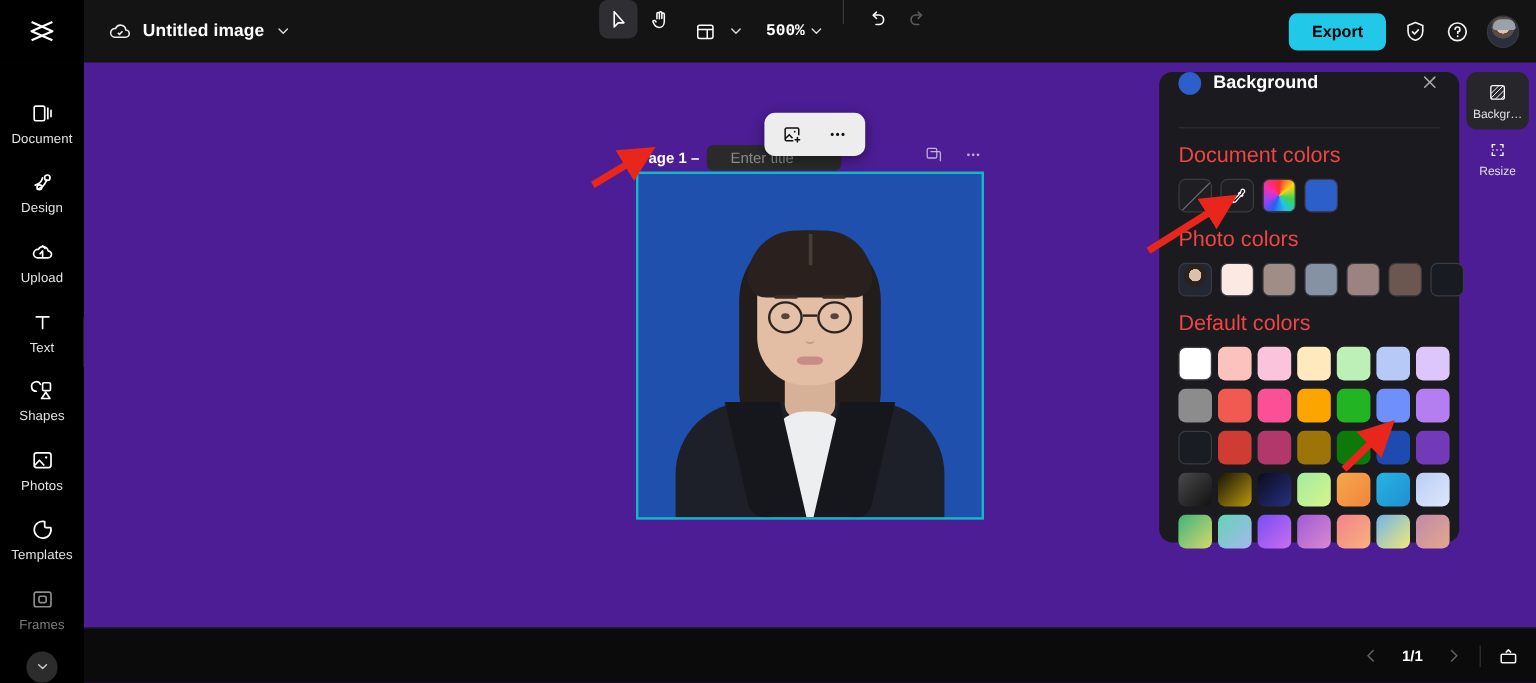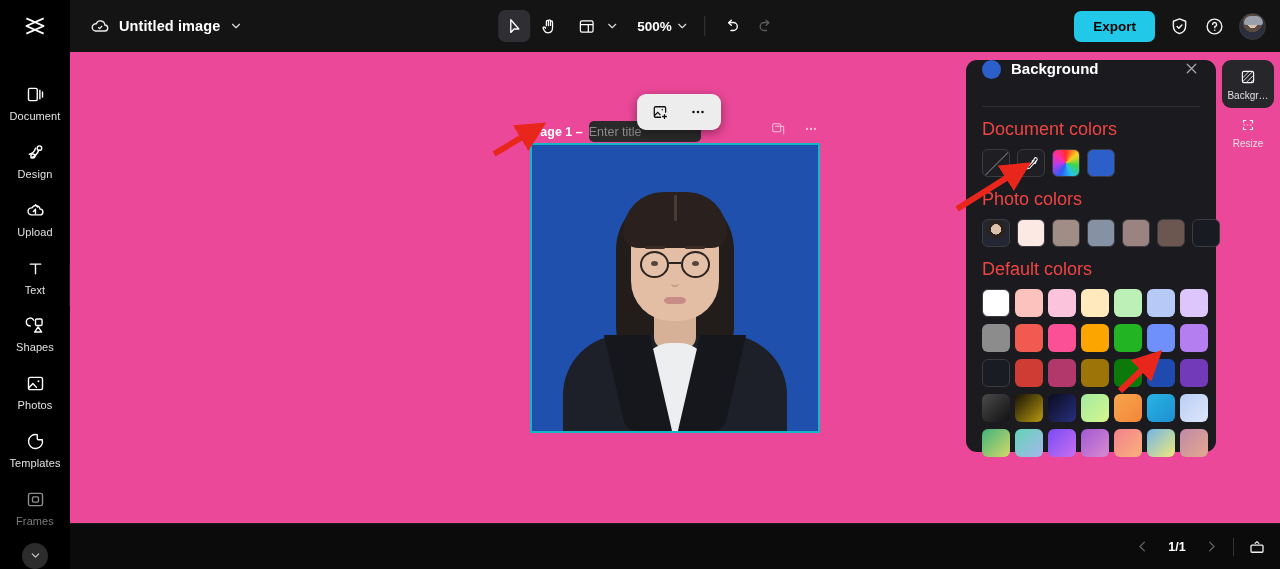--- a/index.html
+++ b/index.html
@@ -23,21 +23,21 @@
     display: flex; align-items: center; justify-content: center;
   }
   .logo-mark { width: 26px; height: 26px; }
   #doc-zone { display: flex; align-items: center; gap: 9px; padding-left: 20px; }
   .cloud-icon { width: 20px; height: 20px; opacity: .92; }
   #doc-title { font-size: 14.5px; font-weight: 700; letter-spacing: .1px; color: #fff; }
   .chev { width: 14px; height: 14px; opacity: .85; }
 
   #center-tools {
     position: absolute; left: 50%; transform: translateX(-50%);
-    display: flex; align-items: center; gap: 2px; height: 52px;
+    display: flex; gap: 2px; height: 52px; font-family: Liberation Mono, monospace;
   }
   .tbtn {
     width: 32px; height: 32px; border-radius: 7px;
     display: flex; align-items: center; justify-content: center;
     cursor: pointer;
   }
   .tbtn.active { background: #2e2e33; }
   .tbtn svg { width: 19px; height: 19px; }
   .tgroup { display: flex; align-items: center; gap: 3px; padding: 0 4px; cursor: pointer; }
   .zoom-txt { font-size: 13.5px; font-weight: 700; color: #fff; }
@@ -83,30 +83,30 @@
   }
   #rail-collapse {
     position: absolute; left: 69px; top: 264px; width: 13px; height: 42px;
     background: #1c1c1c; border-radius: 0 8px 8px 0;
     display: flex; align-items: center; justify-content: center; cursor: pointer;
   }
 
   
   #canvas-area {
     position: absolute; top: 52px; left: 70px; width: 1210px; height: 517px;
-    background: #ec4899;
+    background: #4c1d95;
   }
   #page-label-row {
     position: absolute; left: 462px; top: 69px;
     display: flex; align-items: center; gap: 6px;
   }
   #page-label { font-size: 12.5px; font-weight: 700; color: #fff; white-space: nowrap; }
   #page-title-input {
     background: #2a2a2a; border: none; border-radius: 5px; height: 21px;
-    width: 112px; color: #8a8a8a; font-size: 12.5px; padding: 0 0;
+    width: 112px; color: #8a8a8a; font-size: 12.5px; padding: 0 20px;
     font-family: "Liberation Sans", sans-serif; outline: none;
   }
   #page-title-input::placeholder { color: #8a8a8a; }
 
   #page-right-icons {
     position: absolute; left: 700px; top: 69px;
     display: flex; align-items: center; gap: 17px;
   }
   #page-right-icons svg { width: 16px; height: 16px; opacity: .65; cursor: pointer; }
 

